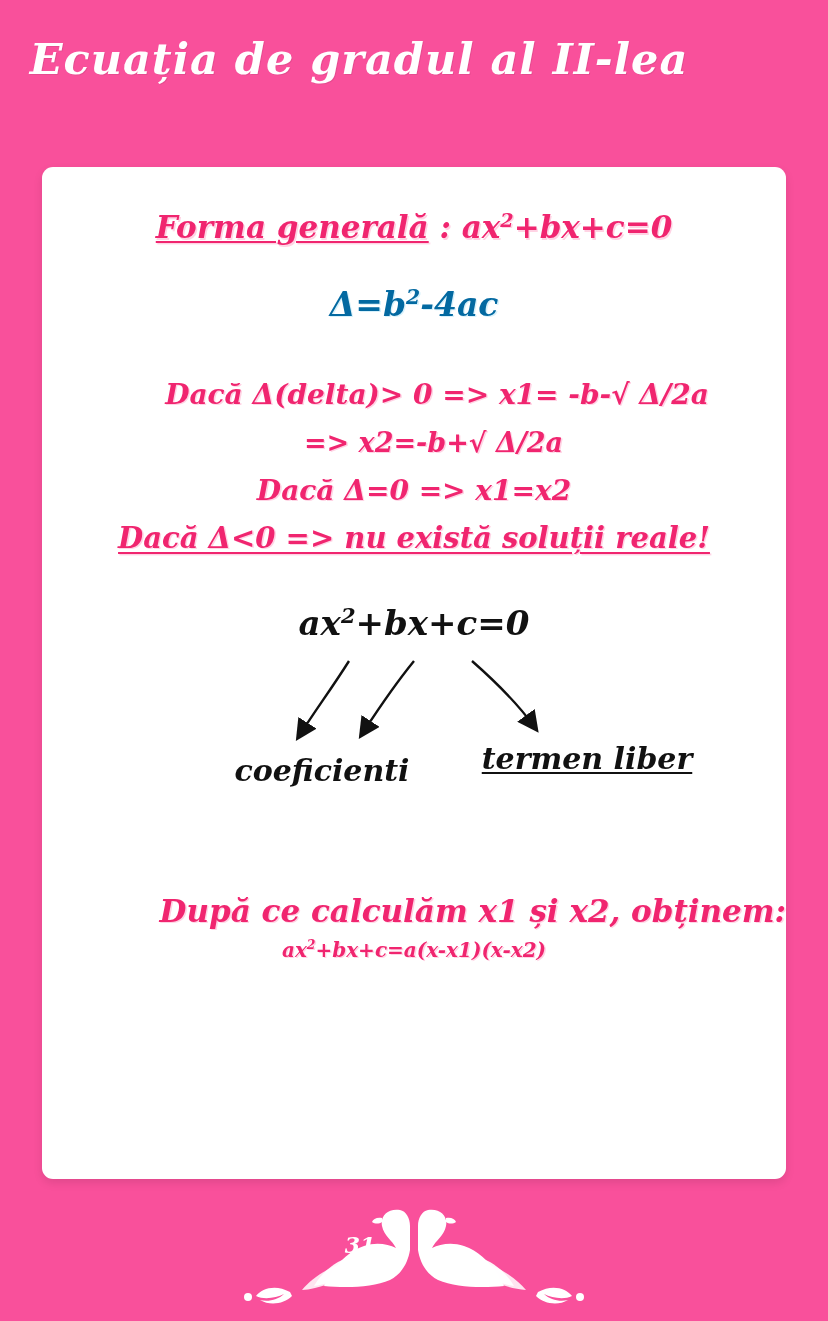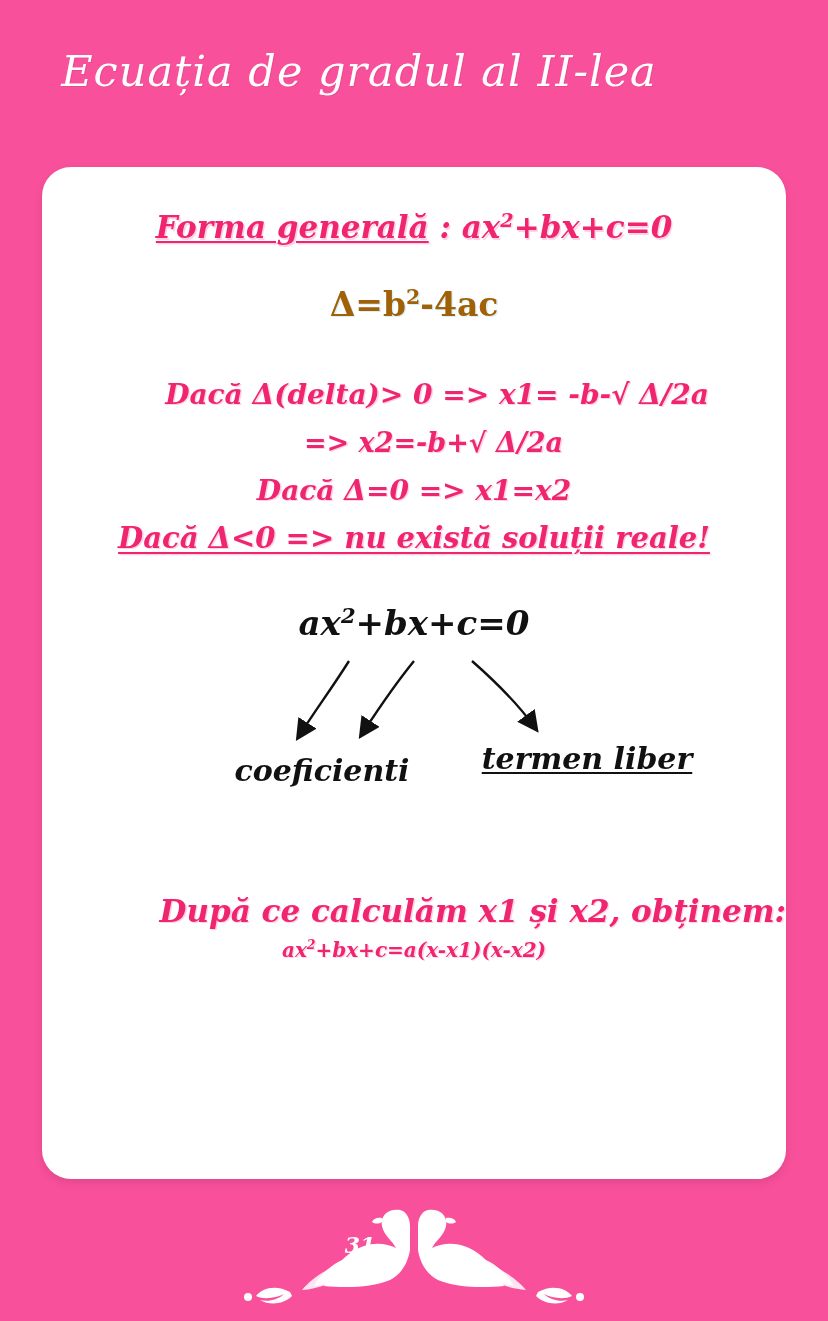--- a/index.html
+++ b/index.html
@@ -10,62 +10,63 @@
     width: 828px;
     height: 1321px;
     background: #f9509b;
     font-family: "DejaVu Sans", sans-serif;
     overflow: hidden;
     position: relative;
   }
   
   .page-title {
     position: absolute;
-    top: 46px;
+    top: 34px;
     left: 0;
     width: 718px;
     text-align: center;
     color: #ffffff;
     font-family: "DejaVu Serif", serif;
     font-style: italic;
-    font-weight: normal;
+    font-weight: bold;
     font-size: 43px;
     letter-spacing: 1px;
     text-shadow: 1px 1px 0 rgba(0,0,0,0.07);
     white-space: nowrap;
   }
   
   .card {
     position: absolute;
     left: 42px;
     top: 167px;
     width: 744px;
     height: 1012px;
     background: #ffffff;
-    border-radius: 29px;
+    border-radius: 11px;
     box-shadow: 0 4px 10px rgba(0,0,0,0.10);
     overflow: hidden;
   }
 
   .row {
     text-align: center;
     white-space: nowrap;
   }
 
   
   .pink {
     color: #f0256f;
     font-family: "DejaVu Serif", serif;
     font-style: italic;
     font-weight: bold;
     text-shadow: 1.4px 1.4px 0 #ffd3e4;
   }
   .blue {
-    color: #a16207;
-    font-family: "DejaVu Serif", serif;
+    color: #0369a1;
+    font-family: "DejaVu Serif", serif;
+    font-style: italic;
     font-weight: bold;
     text-shadow: 1.4px 1.4px 0 #d7f1fb;
   }
   .black {
     color: #111111;
     font-family: "DejaVu Serif", serif;
     font-style: italic;
     font-weight: bold;
   }
 

